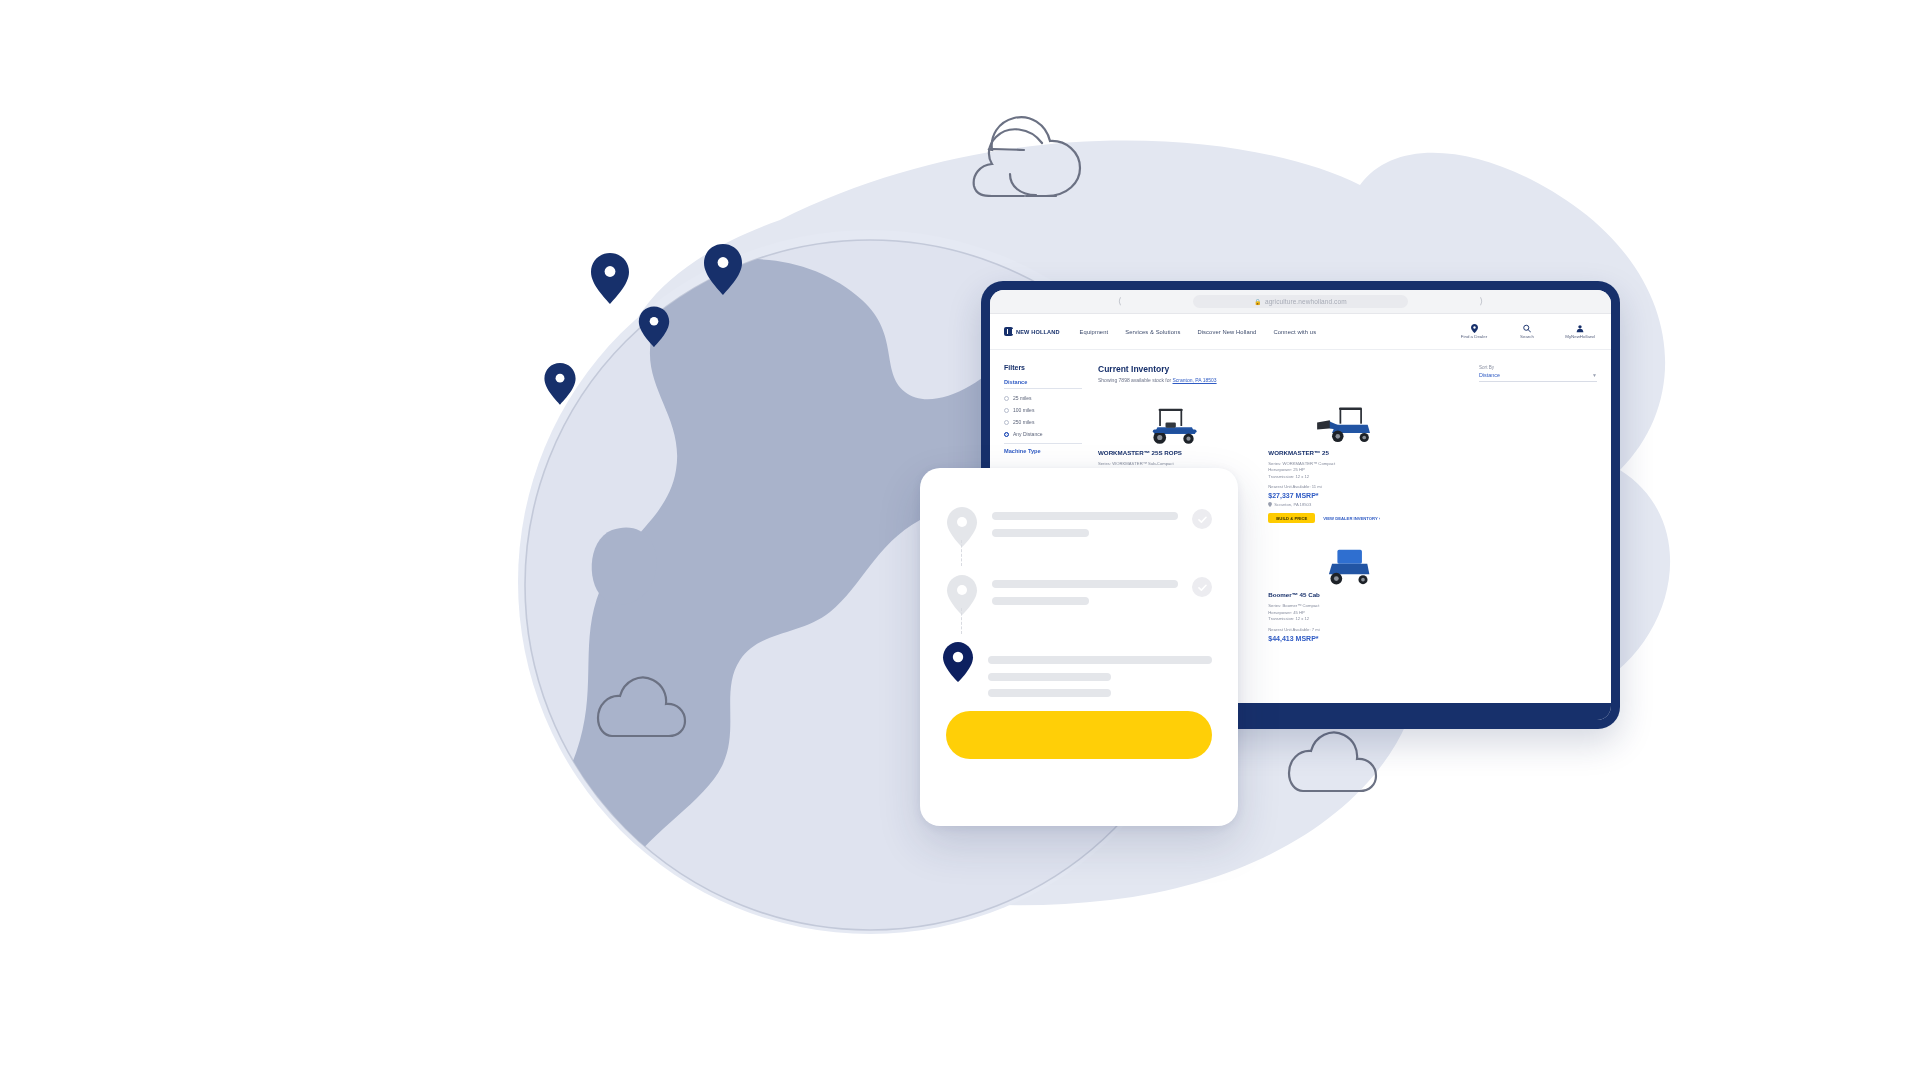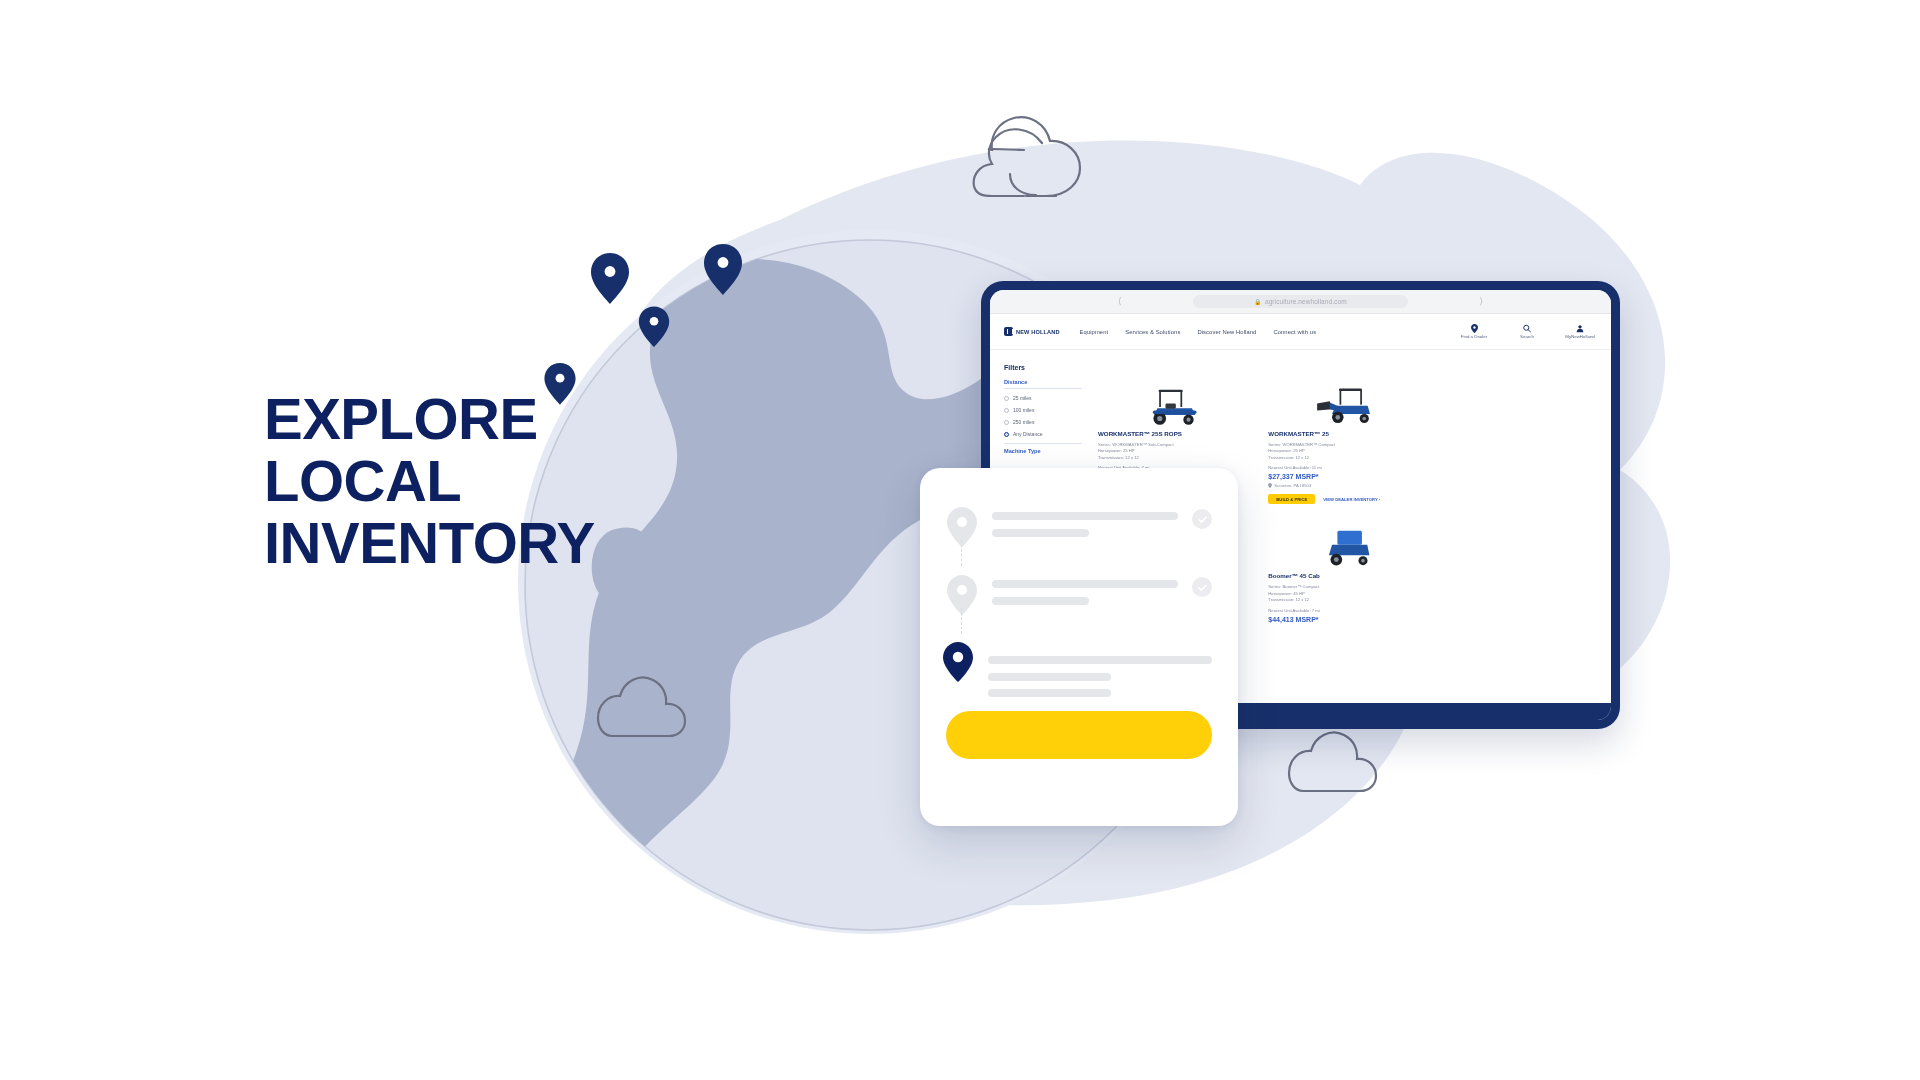--- a/index.html
+++ b/index.html
@@ -473,25 +473,20 @@
            M1042,143 C1030,127 1008,125 996,137 C988,145 987,156 992,164
            C980,165 972,175 974,186 C976,195 984,196 992,196 L1024,196"></path>
       <path d="M598,718 C598,705 608,695 620,696 C624,681 640,673 653,680 C663,685 667,695 666,704
            C677,703 685,711 685,721 C685,730 678,736 669,736 L612,736 C604,736 598,728 598,718 Z"></path>
       <path d="M1289,773 C1289,760 1299,750 1311,751 C1315,736 1331,728 1344,735 C1354,740 1358,750 1357,759
            C1368,758 1376,766 1376,776 C1376,785 1369,791 1360,791 L1303,791 C1295,791 1289,783 1289,773 Z"></path>
     </g>
   </svg>
 
   <div class="copy">
-    <h1 class="headline">
-      <span>EXPLORE</span>
-      <span>LOCAL</span>
-      <span>INVENTORY</span>
-    </h1>
   </div>
 
   <div class="tablet">
     <div class="tablet-screen">
 
       <div class="chrome">
         <span class="chrome-back">⟨</span>
         <div class="url-pill">
           <span class="lock-glyph">🔒</span>
           <span>agriculture.newholland.com</span>
@@ -555,20 +550,36 @@
           </div>
           <div class="radio-row">
             <span class="radio on"></span>
             <span class="radio-label">Any Distance</span>
           </div>
 
           <div class="filter-group-label2">Machine Type</div>
         </aside>
 
         <section class="results">
+          <div class="results-head">
+            <div>
+              <div class="results-title">Current Inventory</div>
+              <div class="results-sub">
+                <span>Showing 7898 available stock for</span>
+                <a href="#">Scranton, PA 18503</a>
+              </div>
+            </div>
+            <div class="sortby">
+              <div class="sortby-label">Sort By</div>
+              <div class="sortby-select">
+                <span class="sortby-value">Distance</span>
+                <span class="caret">▼</span>
+              </div>
+            </div>
+          </div>
 
           <div class="cards">
 
             <article class="card">
               <div class="card-img">
                 <svg width="70" height="46" viewBox="0 0 120 80">
                   <rect x="28" y="10" width="42" height="4" rx="2" fill="#2b2f36"></rect>
                   <rect x="29" y="12" width="3" height="28" fill="#2b2f36"></rect>
                   <rect x="66" y="12" width="3" height="28" fill="#2b2f36"></rect>
                   <path d="M26,42 L86,42 L92,54 L20,54 Z" fill="#2255a4"></path>

